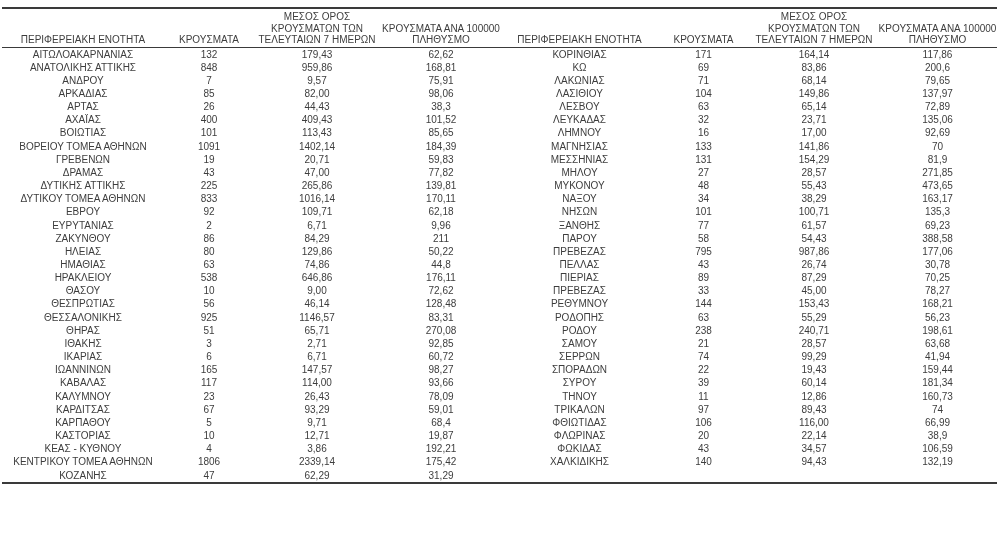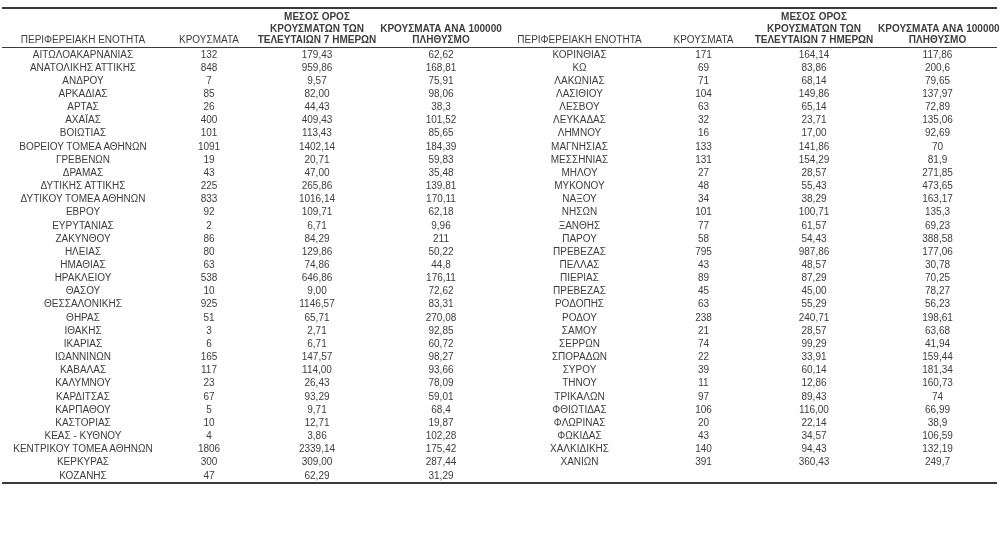--- a/index.html
+++ b/index.html
@@ -33,21 +33,21 @@
   thead th {
     font-weight: normal;
     font-size: 10px;
     line-height: 11.5px;
     text-align: center;
     vertical-align: bottom;
     padding: 2px 0 1px 0;
     border-bottom: 1.5px solid #3a3a3a;
     white-space: nowrap;
   }
-  thead th div { white-space: nowrap; font-weight: bold; }
+  thead th div { white-space: nowrap; }
   tbody td {
     font-size: 10px;
     line-height: 13.15px;
     height: 13.15px;
     text-align: center;
     padding: 0;
     white-space: nowrap;
     overflow: visible;
   }
 </style>
@@ -180,21 +180,21 @@
           <td>59,83</td>
           <td>ΜΕΣΣΗΝΙΑΣ</td>
           <td>131</td>
           <td>154,29</td>
           <td>81,9</td>
         </tr>
         <tr>
           <td>ΔΡΑΜΑΣ</td>
           <td>43</td>
           <td>47,00</td>
-          <td>35,48</td>
+          <td>77,82</td>
           <td>ΜΗΛΟΥ</td>
           <td>27</td>
           <td>28,57</td>
           <td>271,85</td>
         </tr>
         <tr>
           <td>ΔΥΤΙΚΗΣ ΑΤΤΙΚΗΣ</td>
           <td>225</td>
           <td>265,86</td>
           <td>139,81</td>
@@ -253,42 +253,52 @@
           <td>987,86</td>
           <td>177,06</td>
         </tr>
         <tr>
           <td>ΗΜΑΘΙΑΣ</td>
           <td>63</td>
           <td>74,86</td>
           <td>44,8</td>
           <td>ΠΕΛΛΑΣ</td>
           <td>43</td>
-          <td>48,57</td>
+          <td>26,74</td>
           <td>30,78</td>
         </tr>
         <tr>
           <td>ΗΡΑΚΛΕΙΟΥ</td>
           <td>538</td>
           <td>646,86</td>
           <td>176,11</td>
           <td>ΠΙΕΡΙΑΣ</td>
           <td>89</td>
           <td>87,29</td>
           <td>70,25</td>
         </tr>
         <tr>
           <td>ΘΑΣΟΥ</td>
           <td>10</td>
           <td>9,00</td>
           <td>72,62</td>
           <td>ΠΡΕΒΕΖΑΣ</td>
-          <td>45</td>
+          <td>33</td>
           <td>45,00</td>
           <td>78,27</td>
+        </tr>
+        <tr>
+          <td>ΘΕΣΠΡΩΤΙΑΣ</td>
+          <td>56</td>
+          <td>46,14</td>
+          <td>128,48</td>
+          <td>ΡΕΘΥΜΝΟΥ</td>
+          <td>144</td>
+          <td>153,43</td>
+          <td>168,21</td>
         </tr>
         <tr>
           <td>ΘΕΣΣΑΛΟΝΙΚΗΣ</td>
           <td>925</td>
           <td>1146,57</td>
           <td>83,31</td>
           <td>ΡΟΔΟΠΗΣ</td>
           <td>63</td>
           <td>55,29</td>
           <td>56,23</td>
@@ -323,21 +333,21 @@
           <td>99,29</td>
           <td>41,94</td>
         </tr>
         <tr>
           <td>ΙΩΑΝΝΙΝΩΝ</td>
           <td>165</td>
           <td>147,57</td>
           <td>98,27</td>
           <td>ΣΠΟΡΑΔΩΝ</td>
           <td>22</td>
-          <td>33,91</td>
+          <td>19,43</td>
           <td>159,44</td>
         </tr>
         <tr>
           <td>ΚΑΒΑΛΑΣ</td>
           <td>117</td>
           <td>114,00</td>
           <td>93,66</td>
           <td>ΣΥΡΟΥ</td>
           <td>39</td>
           <td>60,14</td>
@@ -380,47 +390,37 @@
           <td>19,87</td>
           <td>ΦΛΩΡΙΝΑΣ</td>
           <td>20</td>
           <td>22,14</td>
           <td>38,9</td>
         </tr>
         <tr>
           <td>ΚΕΑΣ - ΚΥΘΝΟΥ</td>
           <td>4</td>
           <td>3,86</td>
-          <td>102,28</td>
+          <td>192,21</td>
           <td>ΦΩΚΙΔΑΣ</td>
           <td>43</td>
           <td>34,57</td>
           <td>106,59</td>
         </tr>
         <tr>
           <td>ΚΕΝΤΡΙΚΟΥ ΤΟΜΕΑ ΑΘΗΝΩΝ</td>
           <td>1806</td>
           <td>2339,14</td>
           <td>175,42</td>
           <td>ΧΑΛΚΙΔΙΚΗΣ</td>
           <td>140</td>
           <td>94,43</td>
           <td>132,19</td>
         </tr>
         <tr>
-          <td>ΚΕΡΚΥΡΑΣ</td>
-          <td>300</td>
-          <td>309,00</td>
-          <td>287,44</td>
-          <td>ΧΑΝΙΩΝ</td>
-          <td>391</td>
-          <td>360,43</td>
-          <td>249,7</td>
-        </tr>
-        <tr>
           <td>ΚΟΖΑΝΗΣ</td>
           <td>47</td>
           <td>62,29</td>
           <td>31,29</td>
           <td></td>
           <td></td>
           <td></td>
           <td></td>
         </tr>
       </tbody>

